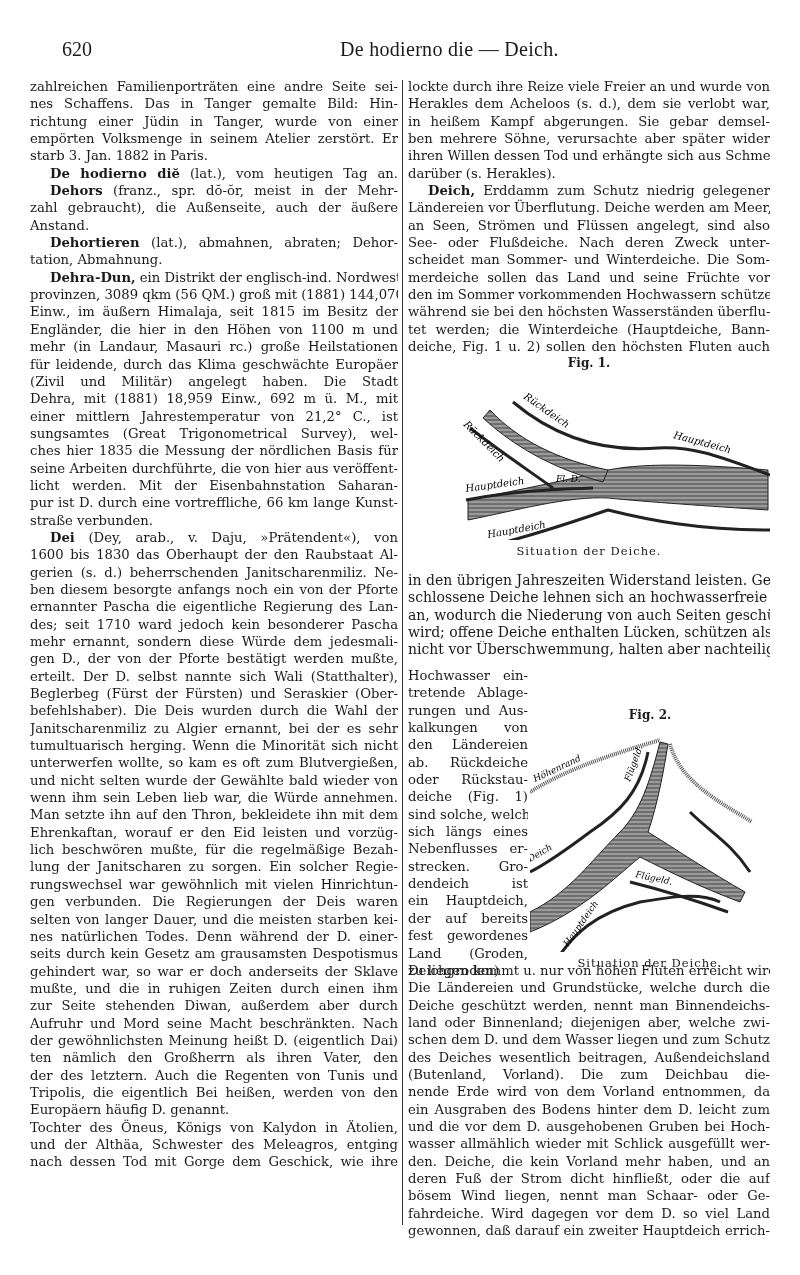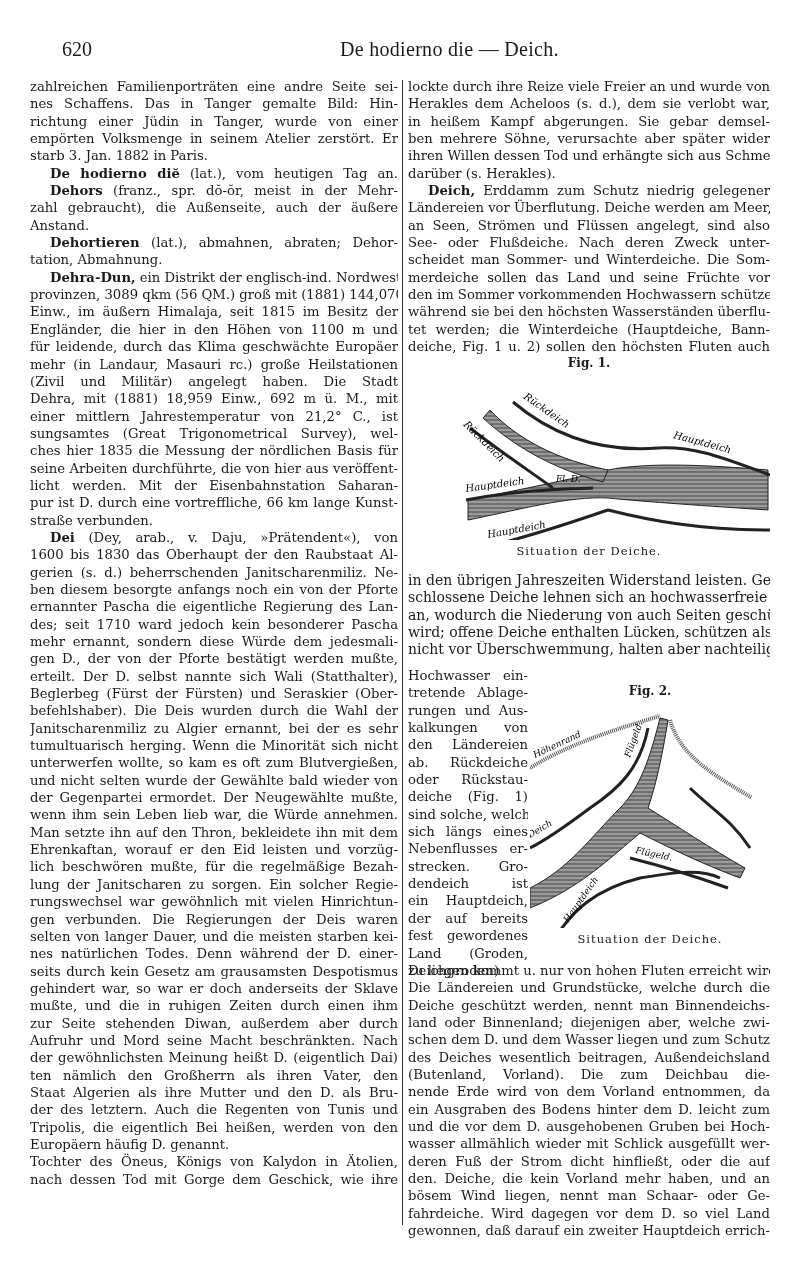--- a/index.html
+++ b/index.html
@@ -13,21 +13,21 @@
   .col-left { left:30px; width:368px; }
   .col-right { left:408px; width:362px; }
   .divider { position:absolute; left:402px; top:80px; width:1px; height:1145px; background:#333; }
   .line { display:block; white-space:nowrap; overflow:hidden; text-align:justify; text-align-last:justify; height:17.35px; }
   .line.last { text-align-last:left; }
   .indent { padding-left:20px; }
   .hw { font-weight:bold; }
   .fig-title { text-align:center; font-size:12px; font-weight:bold; }
   .fig-caption { text-align:center; font-size:11.5px; letter-spacing:1px; }
   .fig1 { position:absolute; left:408px; top:356px; width:362px; height:210px; }
-  .fig2-wrap { position:absolute; left:530px; top:684px; width:240px; height:270px; }
+  .fig2-wrap { position:absolute; left:530px; top:708px; width:240px; height:270px; }
   .narrow { position:absolute; left:408px; top:667px; width:120px; font-size:13.2px; line-height:17.35px; }
   .narrow .line { text-align:justify; text-align-last:justify; }
   .below { position:absolute; left:408px; top:962px; width:362px; font-size:13.2px; line-height:17.35px; }
   .upper-right-after { position:absolute; left:408px; top:572px; width:362px; font-size:14px; line-height:17.35px; }
   svg text { font-family:"DejaVu Serif", serif; font-style:italic; }
 </style>
 </head>
 <body>
 
 <div class="page">
@@ -45,22 +45,22 @@
       <span class="line indent"><span class="hw">De hodierno diĕ</span><span> (lat.), vom heutigen Tag an.</span></span>
       <span class="line indent"><span class="hw">Dehors</span><span> (franz., spr. dŏ-ŏr, meist in der Mehr-</span></span>
       <span class="line"><span>zahl gebraucht), die Außenseite, auch der äußere</span></span>
       <span class="line last"><span>Anstand.</span></span>
       <span class="line indent"><span class="hw">Dehortieren</span><span> (lat.), abmahnen, abraten; Dehor-</span></span>
       <span class="line last"><span>tation, Abmahnung.</span></span>
       <span class="line indent"><span class="hw">Dehra-Dun,</span><span> ein Distrikt der englisch-ind. Nordwest-</span></span>
       <span class="line"><span>provinzen, 3089 qkm (56 QM.) groß mit (1881) 144,070</span></span>
       <span class="line"><span>Einw., im äußern Himalaja, seit 1815 im Besitz der</span></span>
       <span class="line"><span>Engländer, die hier in den Höhen von 1100 m und</span></span>
+      <span class="line"><span>mehr (in Landaur, Masauri rc.) große Heilstationen</span></span>
       <span class="line"><span>für leidende, durch das Klima geschwächte Europäer</span></span>
-      <span class="line"><span>mehr (in Landaur, Masauri rc.) große Heilstationen</span></span>
       <span class="line"><span>(Zivil und Militär) angelegt haben. Die Stadt</span></span>
       <span class="line"><span>Dehra, mit (1881) 18,959 Einw., 692 m ü. M., mit</span></span>
       <span class="line"><span>einer mittlern Jahrestemperatur von 21,2° C., ist</span></span>
       <span class="line"><span>sungsamtes (Great Trigonometrical Survey), wel-</span></span>
       <span class="line"><span>ches hier 1835 die Messung der nördlichen Basis für</span></span>
       <span class="line"><span>seine Arbeiten durchführte, die von hier aus veröffent-</span></span>
       <span class="line"><span>licht werden. Mit der Eisenbahnstation Saharan-</span></span>
       <span class="line"><span>pur ist D. durch eine vortreffliche, 66 km lange Kunst-</span></span>
       <span class="line last"><span>straße verbunden.</span></span>
       <span class="line indent"><span class="hw">Dei</span><span> (Dey, arab., v. Daju, »Prätendent«), von</span></span>
@@ -71,42 +71,41 @@
       <span class="line"><span>des; seit 1710 ward jedoch kein besonderer Pascha</span></span>
       <span class="line"><span>mehr ernannt, sondern diese Würde dem jedesmali-</span></span>
       <span class="line"><span>gen D., der von der Pforte bestätigt werden mußte,</span></span>
       <span class="line"><span>erteilt. Der D. selbst nannte sich Wali (Statthalter),</span></span>
       <span class="line"><span>Beglerbeg (Fürst der Fürsten) und Seraskier (Ober-</span></span>
       <span class="line"><span>befehlshaber). Die Deis wurden durch die Wahl der</span></span>
       <span class="line"><span>Janitscharenmiliz zu Algier ernannt, bei der es sehr</span></span>
       <span class="line"><span>tumultuarisch herging. Wenn die Minorität sich nicht</span></span>
       <span class="line"><span>unterwerfen wollte, so kam es oft zum Blutvergießen,</span></span>
       <span class="line"><span>und nicht selten wurde der Gewählte bald wieder von</span></span>
-      <span class="line"><span>der Gegenpartei ermordet. Der Neugewählte mußte,</span></span>
       <span class="line"><span>wenn ihm sein Leben lieb war, die Würde annehmen.</span></span>
       <span class="line"><span>Man setzte ihn auf den Thron, bekleidete ihn mit dem</span></span>
       <span class="line"><span>Ehrenkaftan, worauf er den Eid leisten und vorzüg-</span></span>
       <span class="line"><span>lich beschwören mußte, für die regelmäßige Bezah-</span></span>
       <span class="line"><span>lung der Janitscharen zu sorgen. Ein solcher Regie-</span></span>
       <span class="line"><span>rungswechsel war gewöhnlich mit vielen Hinrichtun-</span></span>
       <span class="line"><span>gen verbunden. Die Regierungen der Deis waren</span></span>
       <span class="line"><span>selten von langer Dauer, und die meisten starben kei-</span></span>
       <span class="line"><span>nes natürlichen Todes. Denn während der D. einer-</span></span>
       <span class="line"><span>seits durch kein Gesetz am grausamsten Despotismus</span></span>
       <span class="line"><span>gehindert war, so war er doch anderseits der Sklave</span></span>
       <span class="line"><span>mußte, und die in ruhigen Zeiten durch einen ihm</span></span>
       <span class="line"><span>zur Seite stehenden Diwan, außerdem aber durch</span></span>
       <span class="line"><span>Aufruhr und Mord seine Macht beschränkten. Nach</span></span>
       <span class="line"><span>der gewöhnlichsten Meinung heißt D. (eigentlich Dai)</span></span>
       <span class="line"><span>ten nämlich den Großherrn als ihren Vater, den</span></span>
-      <span class="line"><span>Staat Algerien als ihre Mutter und den D. als Bru-</span></span>
       <span class="line"><span>der des letztern. Auch die Regenten von Tunis und</span></span>
       <span class="line"><span>Tripolis, die eigentlich Bei heißen, werden von den</span></span>
       <span class="line last"><span>Europäern häufig D. genannt.</span></span>
       <span class="line"><span>Tochter des Öneus, Königs von Kalydon in Ätolien,</span></span>
+      <span class="line"><span>und der Althäa, Schwester des Meleagros, entging</span></span>
       <span class="line"><span>nach dessen Tod mit Gorge dem Geschick, wie ihre</span></span>
       <span class="line"></span>
     </div>
   <div class="divider"></div>
 
   <div class="col col-right" id="right-top">
       <span class="line"><span>lockte durch ihre Reize viele Freier an und wurde von</span></span>
       <span class="line"><span>Herakles dem Acheloos (s. d.), dem sie verlobt war,</span></span>
       <span class="line"><span>in heißem Kampf abgerungen. Sie gebar demsel-</span></span>
       <span class="line"><span>ben mehrere Söhne, verursachte aber später wider</span></span>
@@ -204,19 +203,19 @@
       <span class="line"><span>Die Ländereien und Grundstücke, welche durch die</span></span>
       <span class="line"><span>Deiche geschützt werden, nennt man Binnendeichs-</span></span>
       <span class="line"><span>land oder Binnenland; diejenigen aber, welche zwi-</span></span>
       <span class="line"><span>schen dem D. und dem Wasser liegen und zum Schutz</span></span>
       <span class="line"><span>des Deiches wesentlich beitragen, Außendeichsland</span></span>
       <span class="line"><span>(Butenland, Vorland). Die zum Deichbau die-</span></span>
       <span class="line"><span>nende Erde wird von dem Vorland entnommen, da</span></span>
       <span class="line"><span>ein Ausgraben des Bodens hinter dem D. leicht zum</span></span>
       <span class="line"><span>und die vor dem D. ausgehobenen Gruben bei Hoch-</span></span>
       <span class="line"><span>wasser allmählich wieder mit Schlick ausgefüllt wer-</span></span>
+      <span class="line"><span>den. Deiche, die kein Vorland mehr haben, und an</span></span>
       <span class="line"><span>deren Fuß der Strom dicht hinfließt, oder die auf</span></span>
-      <span class="line"><span>den. Deiche, die kein Vorland mehr haben, und an</span></span>
       <span class="line"><span>bösem Wind liegen, nennt man Schaar- oder Ge-</span></span>
       <span class="line"><span>fahrdeiche. Wird dagegen vor dem D. so viel Land</span></span>
       <span class="line"><span>gewonnen, daß darauf ein zweiter Hauptdeich errich-</span></span>
     </div>
 </div>
 
 </body></html>

